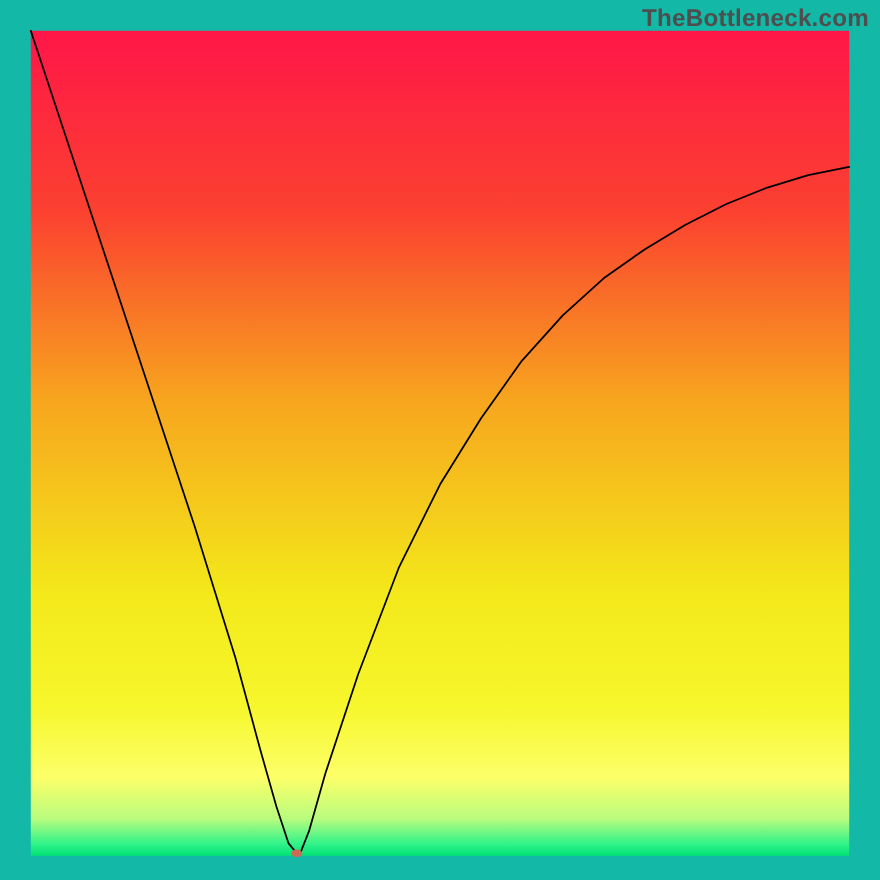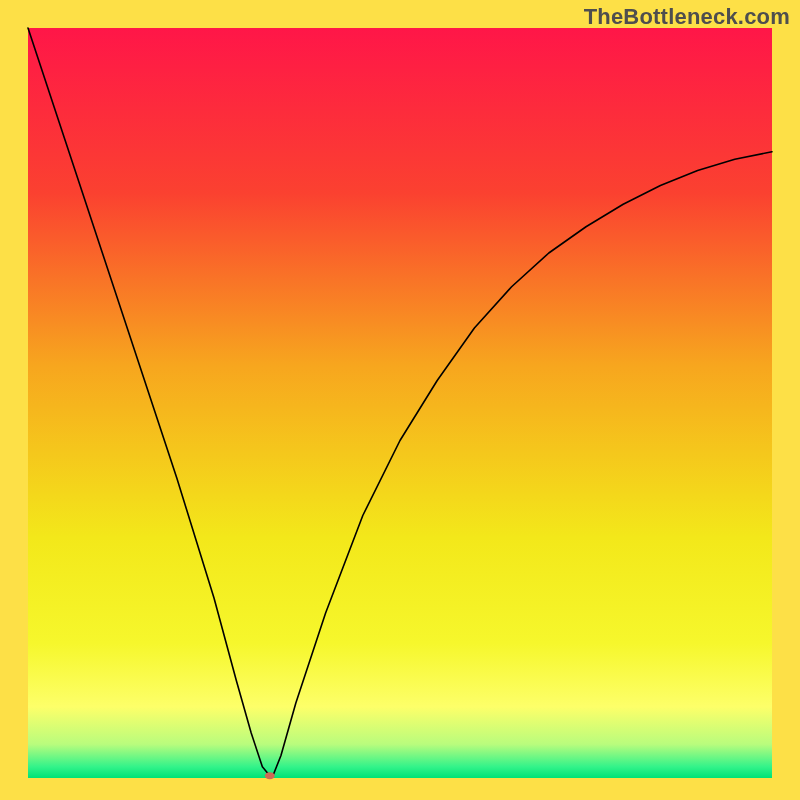--- a/index.html
+++ b/index.html
@@ -6,21 +6,21 @@
     margin: 0;
     padding: 0;
     width: 800px;
     height: 800px;
     overflow: hidden;
     font-family: Arial, Helvetica, sans-serif;
   }
   .frame {
     width: 800px;
     height: 800px;
-    background: #fde047;
+    background: #14b8a6;
     position: relative;
   }
   .watermark {
     position: absolute;
     top: 4px;
     right: 10px;
     color: #4e4e4e;
     font-size: 22px;
     font-weight: 600;
     letter-spacing: 0.2px;

